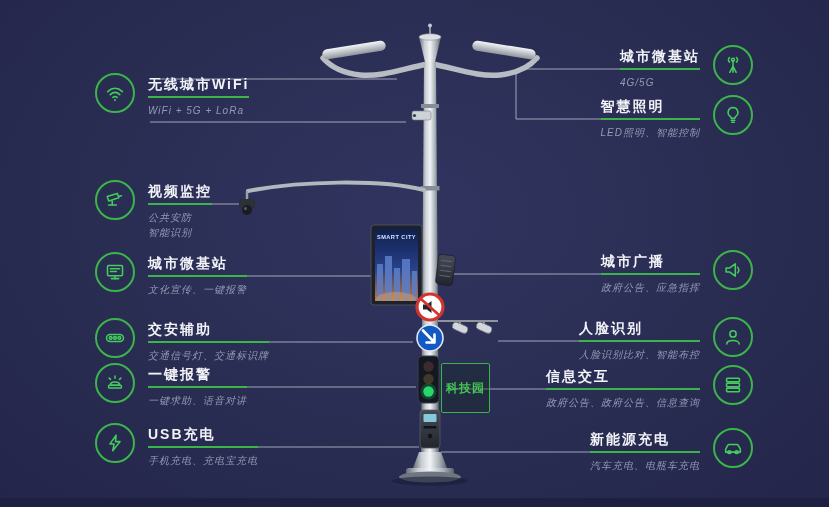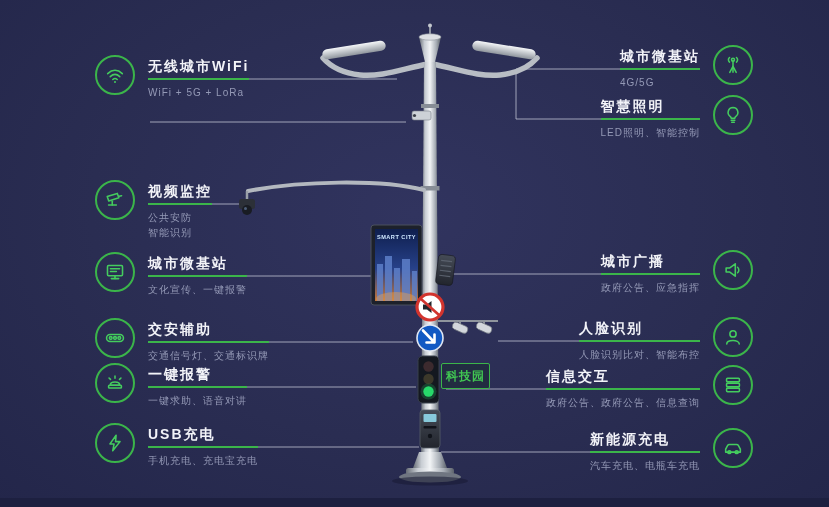--- a/index.html
+++ b/index.html
@@ -19,25 +19,25 @@
   .feature.right { right:76px; }
   .icon-circle {
     width:40px; height:40px; border:2px solid #3bb54a; border-radius:50%;
     display:flex; align-items:center; justify-content:center; flex:0 0 auto;
   }
   .icon-circle svg { width:22px; height:22px; stroke:#44cc5e; fill:none; stroke-width:1.7; stroke-linecap:round; stroke-linejoin:round; }
   .f-text { padding-top:3px; }
   .feature.right .f-text { }
   .f-title { color:#f2f3f8; font-size:14px; font-weight:bold; letter-spacing:2px; white-space:nowrap; line-height:16px; }
   .f-underline { height:2px; background:#3bb54a; margin:4px 0 5px; }
-  .f-sub { color:#9499b6; font-size:10px; letter-spacing:1px; line-height:1.5; white-space:pre-line; }
+  .f-sub { color:#9499b6; font-size:10px; letter-spacing:1px; line-height:1.5; white-space:pre-line;font-style:italic; }
   .park-label {
     position:absolute; left:441px; top:363px; z-index:4;
     color:#41c752; font-size:12px; font-weight:bold; letter-spacing:1px;
-    border:1px solid #3bb54a; border-radius:2px; padding:4px 4px; line-height:16px;
+    border:1px solid #3bb54a; border-radius:2px; padding:16px 4px; line-height:16px;
     background:rgba(18,40,28,0.35);
   }
 </style>
 </head>
 <body>
 
 <div class="canvas">
 
   <svg class="connectors" viewBox="0 0 829 507">
     <line x1="150" y1="79" x2="397" y2="79"></line>
@@ -178,21 +178,21 @@
     <g>
       <polygon points="219,434 241,434 247,450 213,450" fill="url(#poleH)"></polygon>
       <rect x="206" y="450" width="48" height="7" rx="2.5" fill="url(#poleH)"></rect>
       <ellipse cx="230" cy="459" rx="31" ry="5.5" fill="#707681"></ellipse>
       <ellipse cx="230" cy="463" rx="38" ry="4.5" fill="#171a33" opacity="0.55"></ellipse>
     </g>
   </svg>
 
   <div class="park-label">科技园</div>
 
-  <div class="feature left" style="top:55px">
+  <div class="feature left" style="top:73px">
     <div class="icon-circle">
       <svg viewBox="0 0 24 24">
         <path d="M4 10.5 C9 5.8 15 5.8 20 10.5"></path>
         <path d="M6.8 13.8 C10 10.8 14 10.8 17.2 13.8"></path>
         <path d="M9.6 16.9 C11 15.6 13 15.6 14.4 16.9"></path>
         <circle cx="12" cy="19.6" r="1.1" fill="#44cc5e" stroke="none"></circle>
       </svg>
     </div>
     <div class="f-text">
       <div class="f-title">无线城市WiFi</div>

